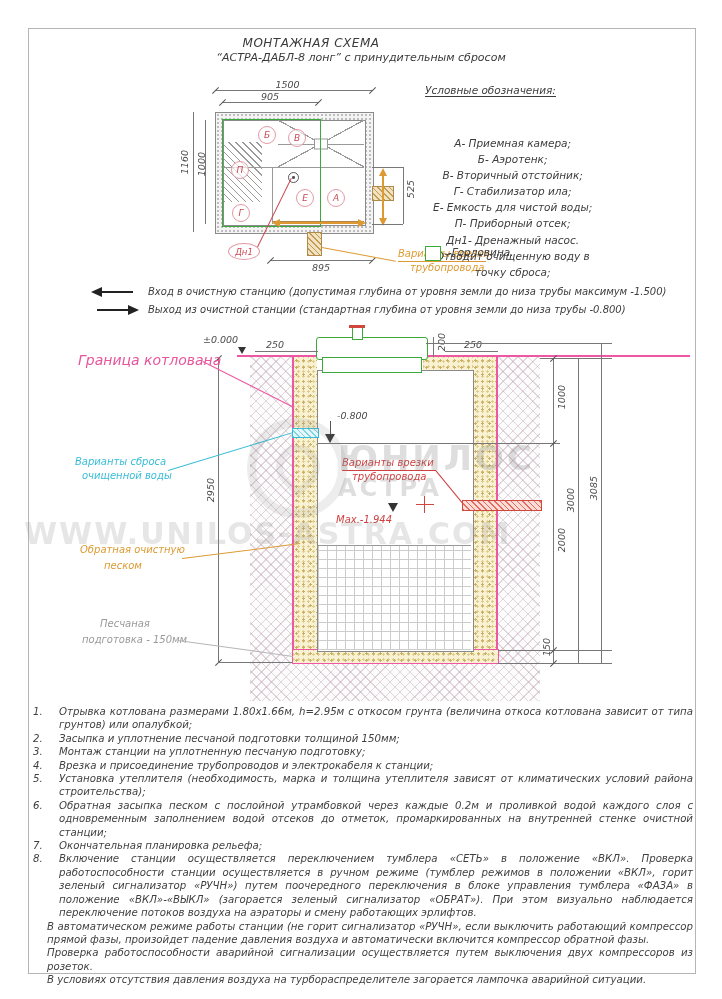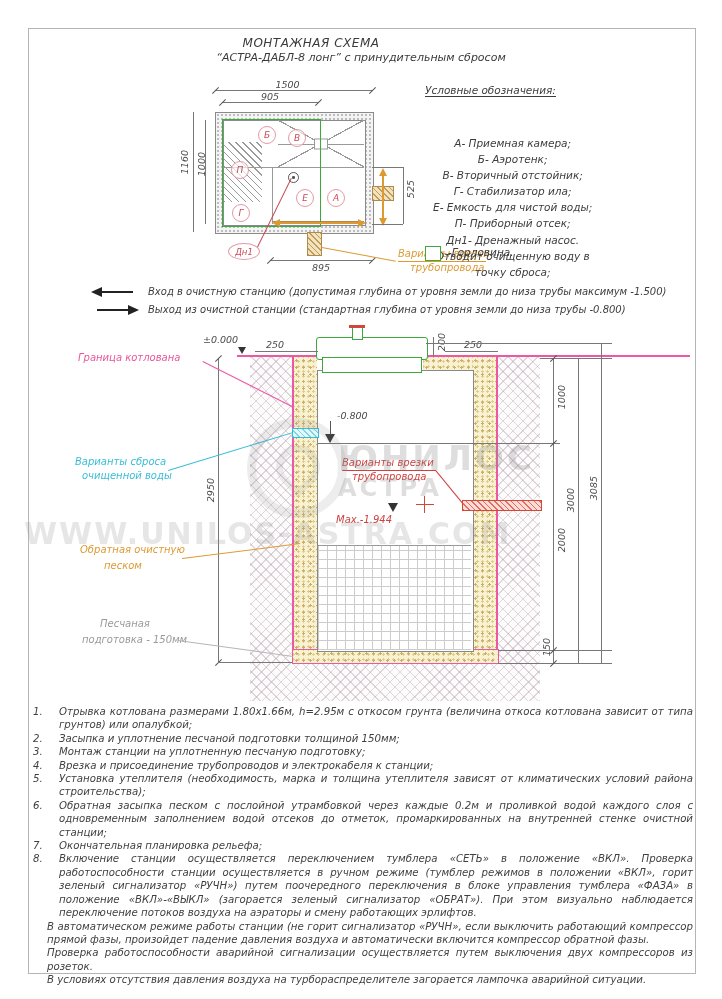--- a/index.html
+++ b/index.html
@@ -30,21 +30,21 @@
   .dbl-v{position:absolute;width:2px;background:#dd9a33;}
   .dbl-v::before{content:"";position:absolute;top:-8px;left:-3px;border:4px solid transparent;border-bottom:8px solid #dd9a33;}
   .dbl-v::after{content:"";position:absolute;bottom:-8px;left:-3px;border:4px solid transparent;border-top:8px solid #dd9a33;}
   .dbl-h{position:absolute;height:2px;background:#dd9a33;}
   .dbl-h::before{content:"";position:absolute;left:-8px;top:-3px;border:4px solid transparent;border-right:8px solid #dd9a33;}
   .dbl-h::after{content:"";position:absolute;right:-8px;top:-3px;border:4px solid transparent;border-left:8px solid #dd9a33;}
   .arr{position:absolute;height:1.6px;background:#222;width:36px;}
   .arr.left::before{content:"";position:absolute;left:-11px;top:-4px;border:5px solid transparent;border-right:11px solid #222;}
   .arr.right::after{content:"";position:absolute;right:-11px;top:-4px;border:5px solid transparent;border-left:11px solid #222;}
   .notetxt{font-size:10px;color:#3c3c3c;white-space:nowrap;}
-  .lbl-pink{color:#e8559b;font-size:10px;white-space:nowrap;}
+  .lbl-pink{color:#e8559b;font-size:14px;white-space:nowrap;}
   .lbl-cyan{color:#38bdd6;font-size:10px;white-space:nowrap;}
   .lbl-orange{color:#dd9a33;font-size:10px;white-space:nowrap;}
   .lbl-gray{color:#9a9a9a;font-size:10px;white-space:nowrap;}
   .lbl-red{color:#d04040;font-size:10px;white-space:nowrap;}
   .legend{font-size:10.5px;color:#3c3c3c;text-align:center;}
   .legend .row{height:16.1px;white-space:nowrap;}
   .wm{color:rgba(135,135,135,.28);font-weight:bold;font-style:normal;white-space:nowrap;font-family:"DejaVu Sans",sans-serif;}
   .proc{font-size:10.2px;line-height:13.4px;color:#3f3f3f;}
   .proc .hd{font-size:11px;text-decoration:underline;margin-bottom:4px;}
   .pi-row{display:flex;}

